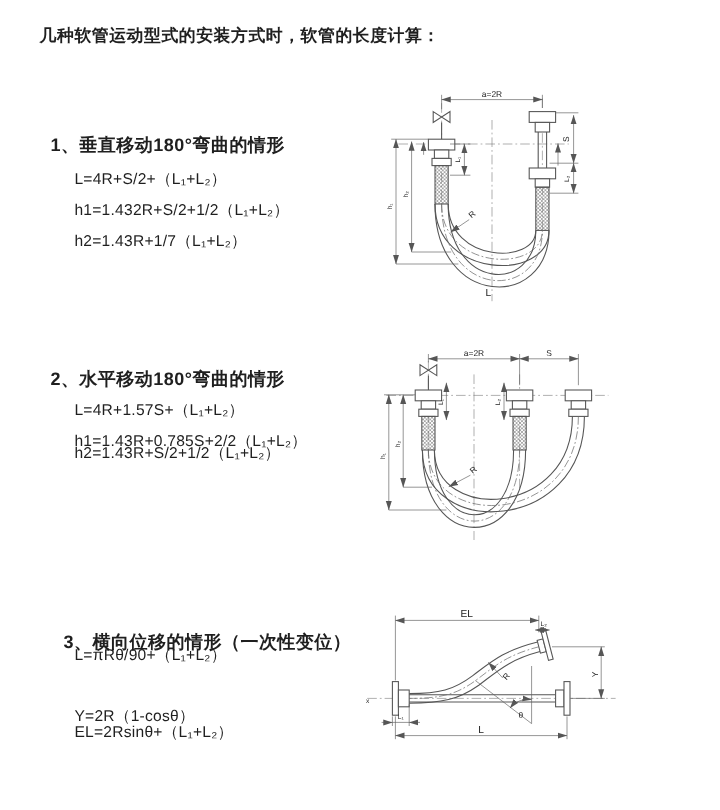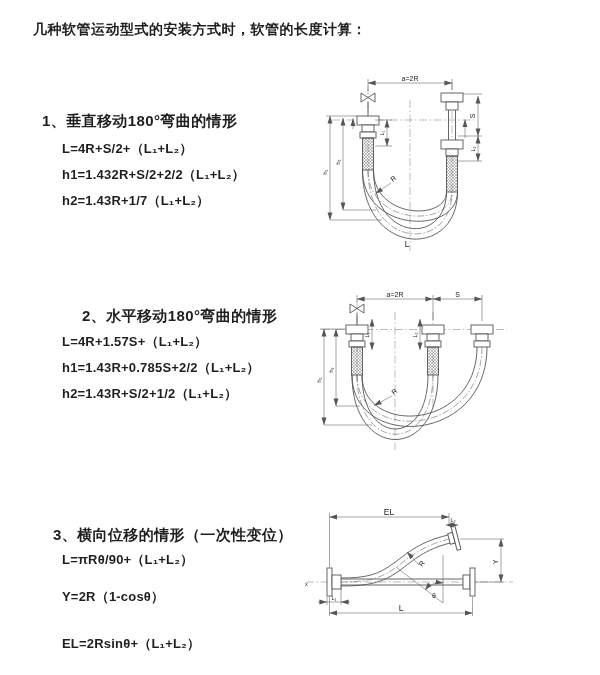--- a/index.html
+++ b/index.html
@@ -11,21 +11,21 @@
   .doc-title {
     position:absolute; left:33px; top:21px;
     font-size:14px; font-weight:600; letter-spacing:0.5px; white-space:nowrap;
   }
   .sec-heading {
     position:absolute; left:42px;
     font-size:15px; font-weight:600; letter-spacing:0.4px; white-space:nowrap;
   }
   .formula {
     position:absolute; left:62px;
-    font-size:13px; font-weight:700; letter-spacing:0.2px; white-space:nowrap;text-align:right;
+    font-size:13px; font-weight:400; letter-spacing:0.2px; white-space:nowrap;text-align:right;
   }
   svg { position:absolute; overflow:visible; }
   .oline { stroke:#565656; stroke-width:0.9; fill:none; }
   .fill-part { stroke:#565656; stroke-width:0.9; fill:#ffffff; }
   .dim  { stroke:#5e5e5e; stroke-width:0.55; fill:none; }
   .cl   { stroke:#7a7a7a; stroke-width:0.5; fill:none; stroke-dasharray:8 2.5 1.5 2.5; }
   .hdash{ stroke:#6a6a6a; stroke-width:0.6; fill:none; stroke-dasharray:7 2 1.5 2; }
   .lbl  { font-size:7px; fill:#222; font-family:"Liberation Sans","DejaVu Sans",sans-serif; }
   .lblL { font-size:8.5px; fill:#222; font-family:"Liberation Sans","DejaVu Sans",sans-serif; }
   .lblS { font-size:5.5px; fill:#222; font-family:"Liberation Sans","DejaVu Sans",sans-serif; }
@@ -33,36 +33,36 @@
 </head>
 <body>
 
 <div class="page">
 
   <div class="doc-title">几种软管运动型式的安装方式时，软管的长度计算：</div>
 
   <div>
     <div class="sec-heading" style="top:112px;">1、垂直移动180°弯曲的情形</div>
     <div class="formula" style="top:140px;">L=4R+S/2+（L₁+L₂）</div>
-    <div class="formula" style="top:166px;">h1=1.432R+S/2+2/2（L₁+L₂）</div>
+    <div class="formula" style="top:166px;">h1=1.432R+S/2+1/2（L₁+L₂）</div>
     <div class="formula" style="top:192px;">h2=1.43R+1/7（L₁+L₂）</div>
   </div>
 
   <div>
-    <div class="sec-heading" style="top:307px;margin-left:40px;">2、水平移动180°弯曲的情形</div>
+    <div class="sec-heading" style="top:307px;">2、水平移动180°弯曲的情形</div>
     <div class="formula" style="top:333px;">L=4R+1.57S+（L₁+L₂）</div>
     <div class="formula" style="top:359px;">h1=1.43R+0.785S+2/2（L₁+L₂）</div>
-    <div class="formula" style="top:385px;">h2=1.43R+S/2+1/2（L₁+L₂）</div>
+    <div class="formula" style="top:369px;">h2=1.43R+S/2+1/2（L₁+L₂）</div>
   </div>
 
   <div>
     <div class="sec-heading" style="top:526px;margin-left:11px;">3、横向位移的情形（一次性变位）</div>
-    <div class="formula" style="top:551px;">L=πRθ/90+（L₁+L₂）</div>
+    <div class="formula" style="top:537px;">L=πRθ/90+（L₁+L₂）</div>
     <div class="formula" style="top:588px;">Y=2R（1-cosθ）</div>
-    <div class="formula" style="top:635px;">EL=2Rsinθ+（L₁+L₂）</div>
+    <div class="formula" style="top:601px;">EL=2Rsinθ+（L₁+L₂）</div>
   </div>
 
   <svg style="left:312px; top:70px;" width="280" height="198" viewBox="0 0 280 198">
     <defs>
       <marker id="ar1" markerWidth="9" markerHeight="7" refX="7.6" refY="3" orient="auto-start-reverse" markerUnits="userSpaceOnUse">
         <path d="M0,0.5 L7.8,3 L0,5.5 Z" fill="#565656"></path>
       </marker>
       <pattern id="hx1" width="3" height="3" patternUnits="userSpaceOnUse">
         <path d="M0,3 L3,0 M0,0 L3,3" stroke="#6a6a6a" stroke-width="0.45"></path>
       </pattern>

